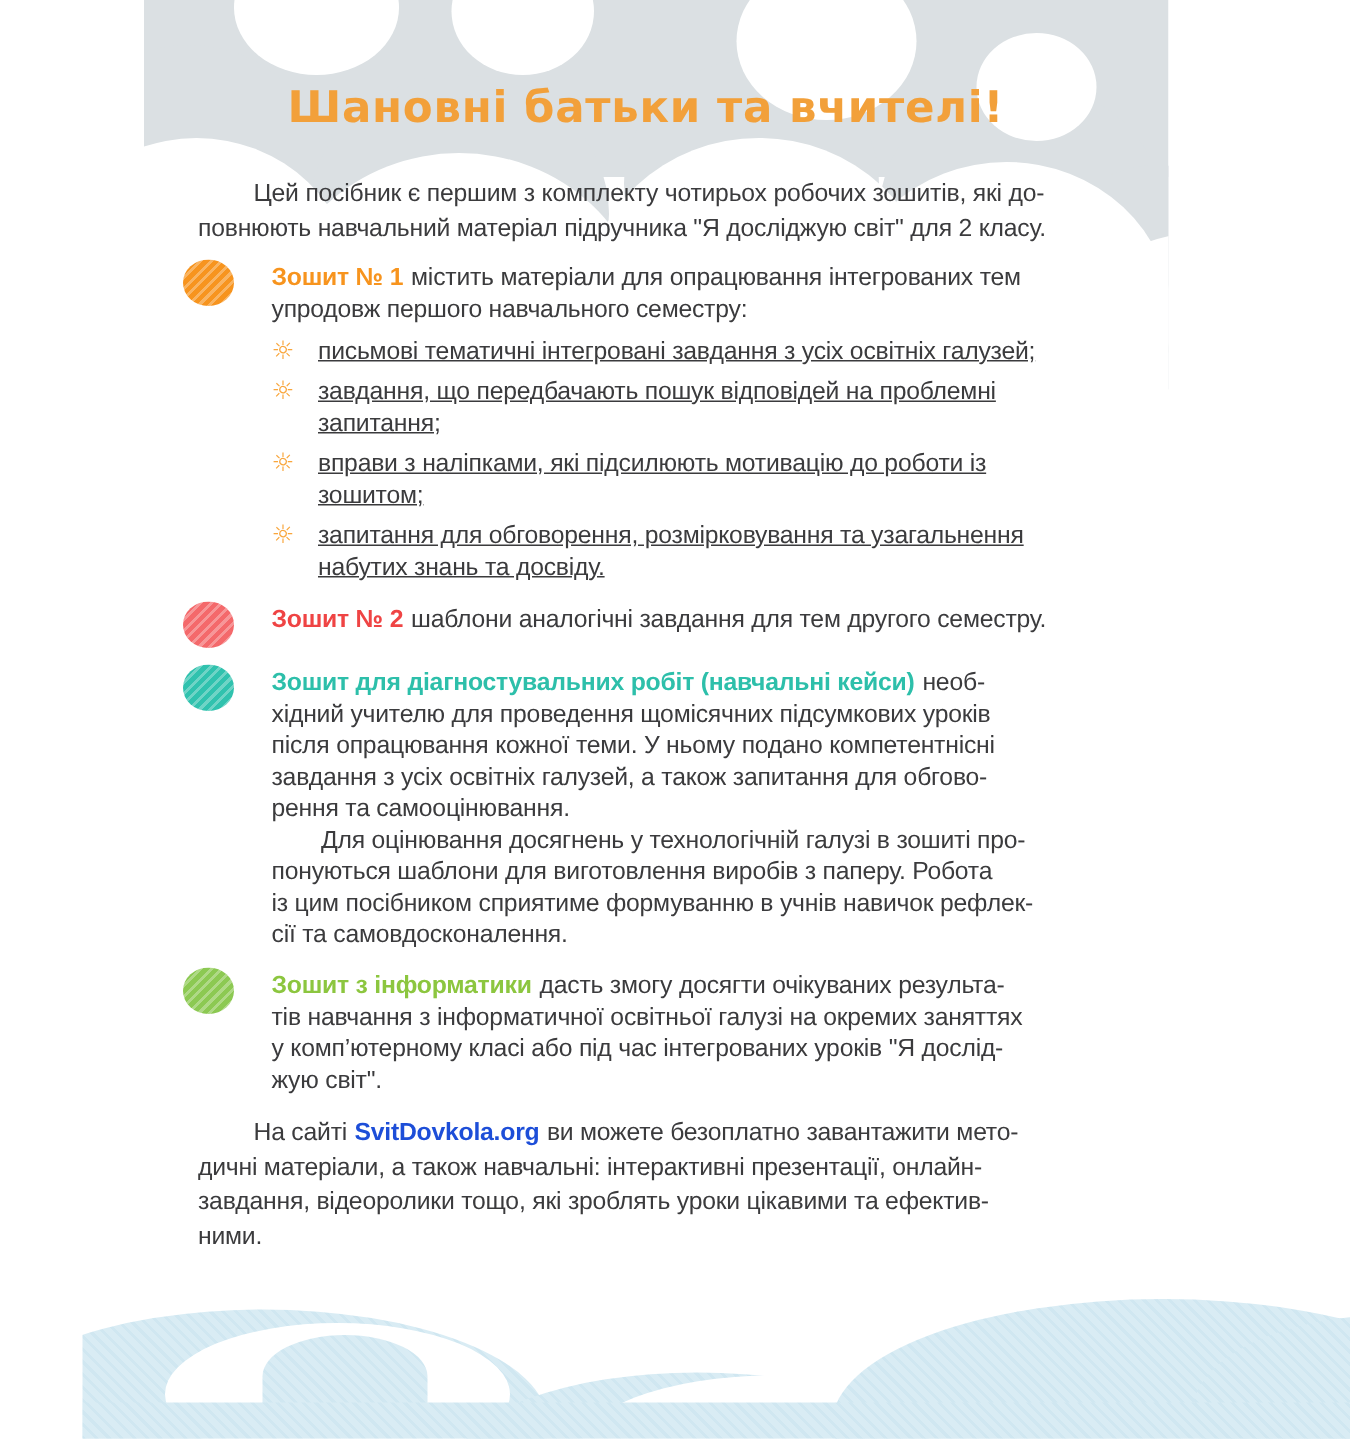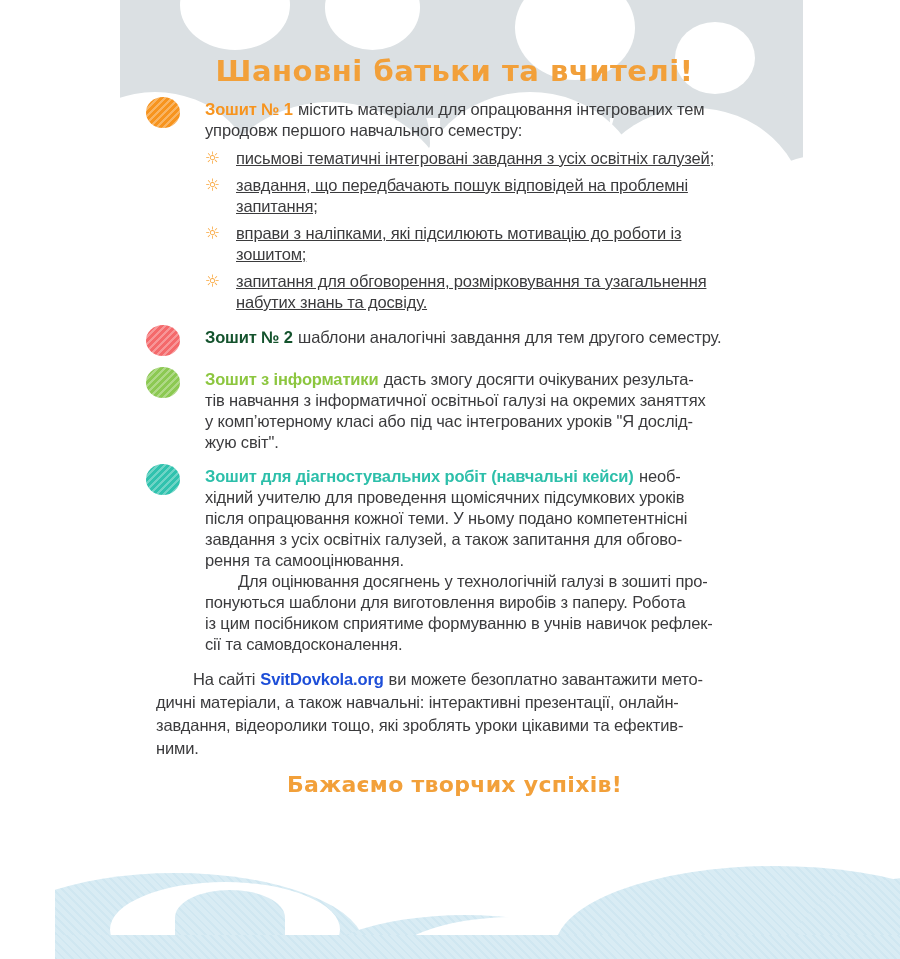--- a/index.html
+++ b/index.html
@@ -4,21 +4,21 @@
 <style>
   html,body{margin:0;padding:0;}
   body{
     width:900px;height:959px;position:relative;overflow:hidden;
     background:#ffffff;
     font-family:"Liberation Sans","DejaVu Sans",sans-serif;
     color:#3b3b3d;
   }
   
   .page{
-    position:absolute;left:120px;top:0;width:683px;height:848px;
+    position:absolute;left:96px;top:0;width:683px;height:848px;
     background:#ffffff;overflow:hidden;z-index:1;
   }
   
   .sky{position:absolute;top:0;left:0;right:0;height:340px;pointer-events:none;}
   .sky div{position:absolute;}
   .g{background:#dbe0e3;}
   .w{background:#ffffff;}
   .g-base{top:0;left:0;right:0;height:118px;}
   .g-b1{left:-60px;top:30px;width:180px;height:170px;border-radius:50%;}
   .g-b2{left:110px;top:50px;width:200px;height:185px;border-radius:50%;}
@@ -57,21 +57,21 @@
     margin:54px 0 0 0;text-align:center;
     font-family:"DejaVu Sans","Liberation Sans",sans-serif;
     font-size:29px;font-weight:bold;color:#f2a03a;letter-spacing:0.5px;
   }
   .para{margin:0;line-height:23px;text-indent:37px;}
   .para.mt-intro{margin-top:30px;}
   .para.mt-std{margin-top:13px;}
   .rest{white-space:pre-line;}
   .lead{font-weight:bold;margin-right:0.32em;}
   .c-orange{color:#f7941e;}
-  .c-red{color:#14532d;}
+  .c-red{color:#ef4444;}
   .c-green{color:#8cc63f;}
   .c-teal{color:#2dbfaa;}
   .prefix{margin-right:0.3em;}
   .link{font-weight:bold;color:#1d4ed8;margin-right:0.3em;}
   
   .item{display:flex;margin-left:-10px;justify-content:center;}
   .item.mt-first{margin-top:11px;}
   .item.mt-std{margin-top:13px;}
   .item.mt-lg{margin-top:14px;}
   .dot{
@@ -122,20 +122,22 @@
     <div class="w w3"></div>
     <div class="w w4"></div>
     <div class="w w5"></div>
     <div class="w w-base"></div>
   </div>
 
   <div class="content">
 
     <h1 class="title">Шановні батьки та вчителі!</h1>
 
+    <p class="para mt-intro"><span class="rest">Цей посібник є першим з комплекту чотирьох робочих зошитів, які до-
+повнюють навчальний матеріал підручника "Я досліджую світ" для 2 класу.</span></p>
 
     <div class="item mt-first">
       <span class="dot orange hatch"></span>
       <div class="itext">
         <p class="ipara"><b class="lead c-orange">Зошит № 1</b><span class="rest">містить матеріали для опрацювання інтегрованих тем
 упродовж першого навчального семестру:</span></p>
         <div class="subs">
           <div class="sub">
               <span class="sun">☼</span>
               <span class="stext">письмові тематичні інтегровані завдання з усіх освітніх галузей;</span>
@@ -156,45 +158,45 @@
 набутих знань та досвіду.</span>
             </div>
         </div>
       </div>
     </div>
 
     <div class="item mt-lg">
       <span class="dot red hatch"></span>
       <div class="itext">
         <p class="ipara"><b class="lead c-red">Зошит № 2</b><span class="rest">шаблони аналогічні завдання для тем другого семестру.</span></p>
-      </div>
-    </div>
-
-    <div class="item mt-std">
-      <span class="dot green hatch"></span>
-      <div class="itext">
-        <p class="ipara"><b class="lead c-green">Зошит з інформатики</b><span class="rest">дасть змогу досягти очікуваних результа-
-тів навчання з інформатичної освітньої галузі на окремих заняттях
-у комп’ютерному класі або під час інтегрованих уроків "Я дослід-
-жую світ".</span></p>
       </div>
     </div>
 
     <div class="item mt-std">
       <span class="dot teal hatch"></span>
       <div class="itext">
         <p class="ipara"><b class="lead c-teal">Зошит для діагностувальних робіт (навчальні кейси)</b><span class="rest">необ-
 хідний учителю для проведення щомісячних підсумкових уроків
 після опрацювання кожної теми. У ньому подано компетентнісні
 завдання з усіх освітніх галузей, а також запитання для обгово-
 рення та самооцінювання.</span></p>
         <p class="ipara extra"><span class="rest">Для оцінювання досягнень у технологічній галузі в зошиті про-
 понуються шаблони для виготовлення виробів з паперу. Робота
 із цим посібником сприятиме формуванню в учнів навичок рефлек-
 сії та самовдосконалення.</span></p>
+      </div>
+    </div>
+
+    <div class="item mt-std">
+      <span class="dot green hatch"></span>
+      <div class="itext">
+        <p class="ipara"><b class="lead c-green">Зошит з інформатики</b><span class="rest">дасть змогу досягти очікуваних результа-
+тів навчання з інформатичної освітньої галузі на окремих заняттях
+у комп’ютерному класі або під час інтегрованих уроків "Я дослід-
+жую світ".</span></p>
       </div>
     </div>
 
 
     <p class="para mt-std"><span class="prefix">На сайті</span><b class="link">SvitDovkola.org</b><span class="rest">ви можете безоплатно завантажити мето-
 дичні матеріали, а також навчальні: інтерактивні презентації, онлайн-
 завдання, відеоролики тощо, які зроблять уроки цікавими та ефектив-
 ними.</span></p>
 
     <div class="wish">Бажаємо творчих успіхів!</div>

